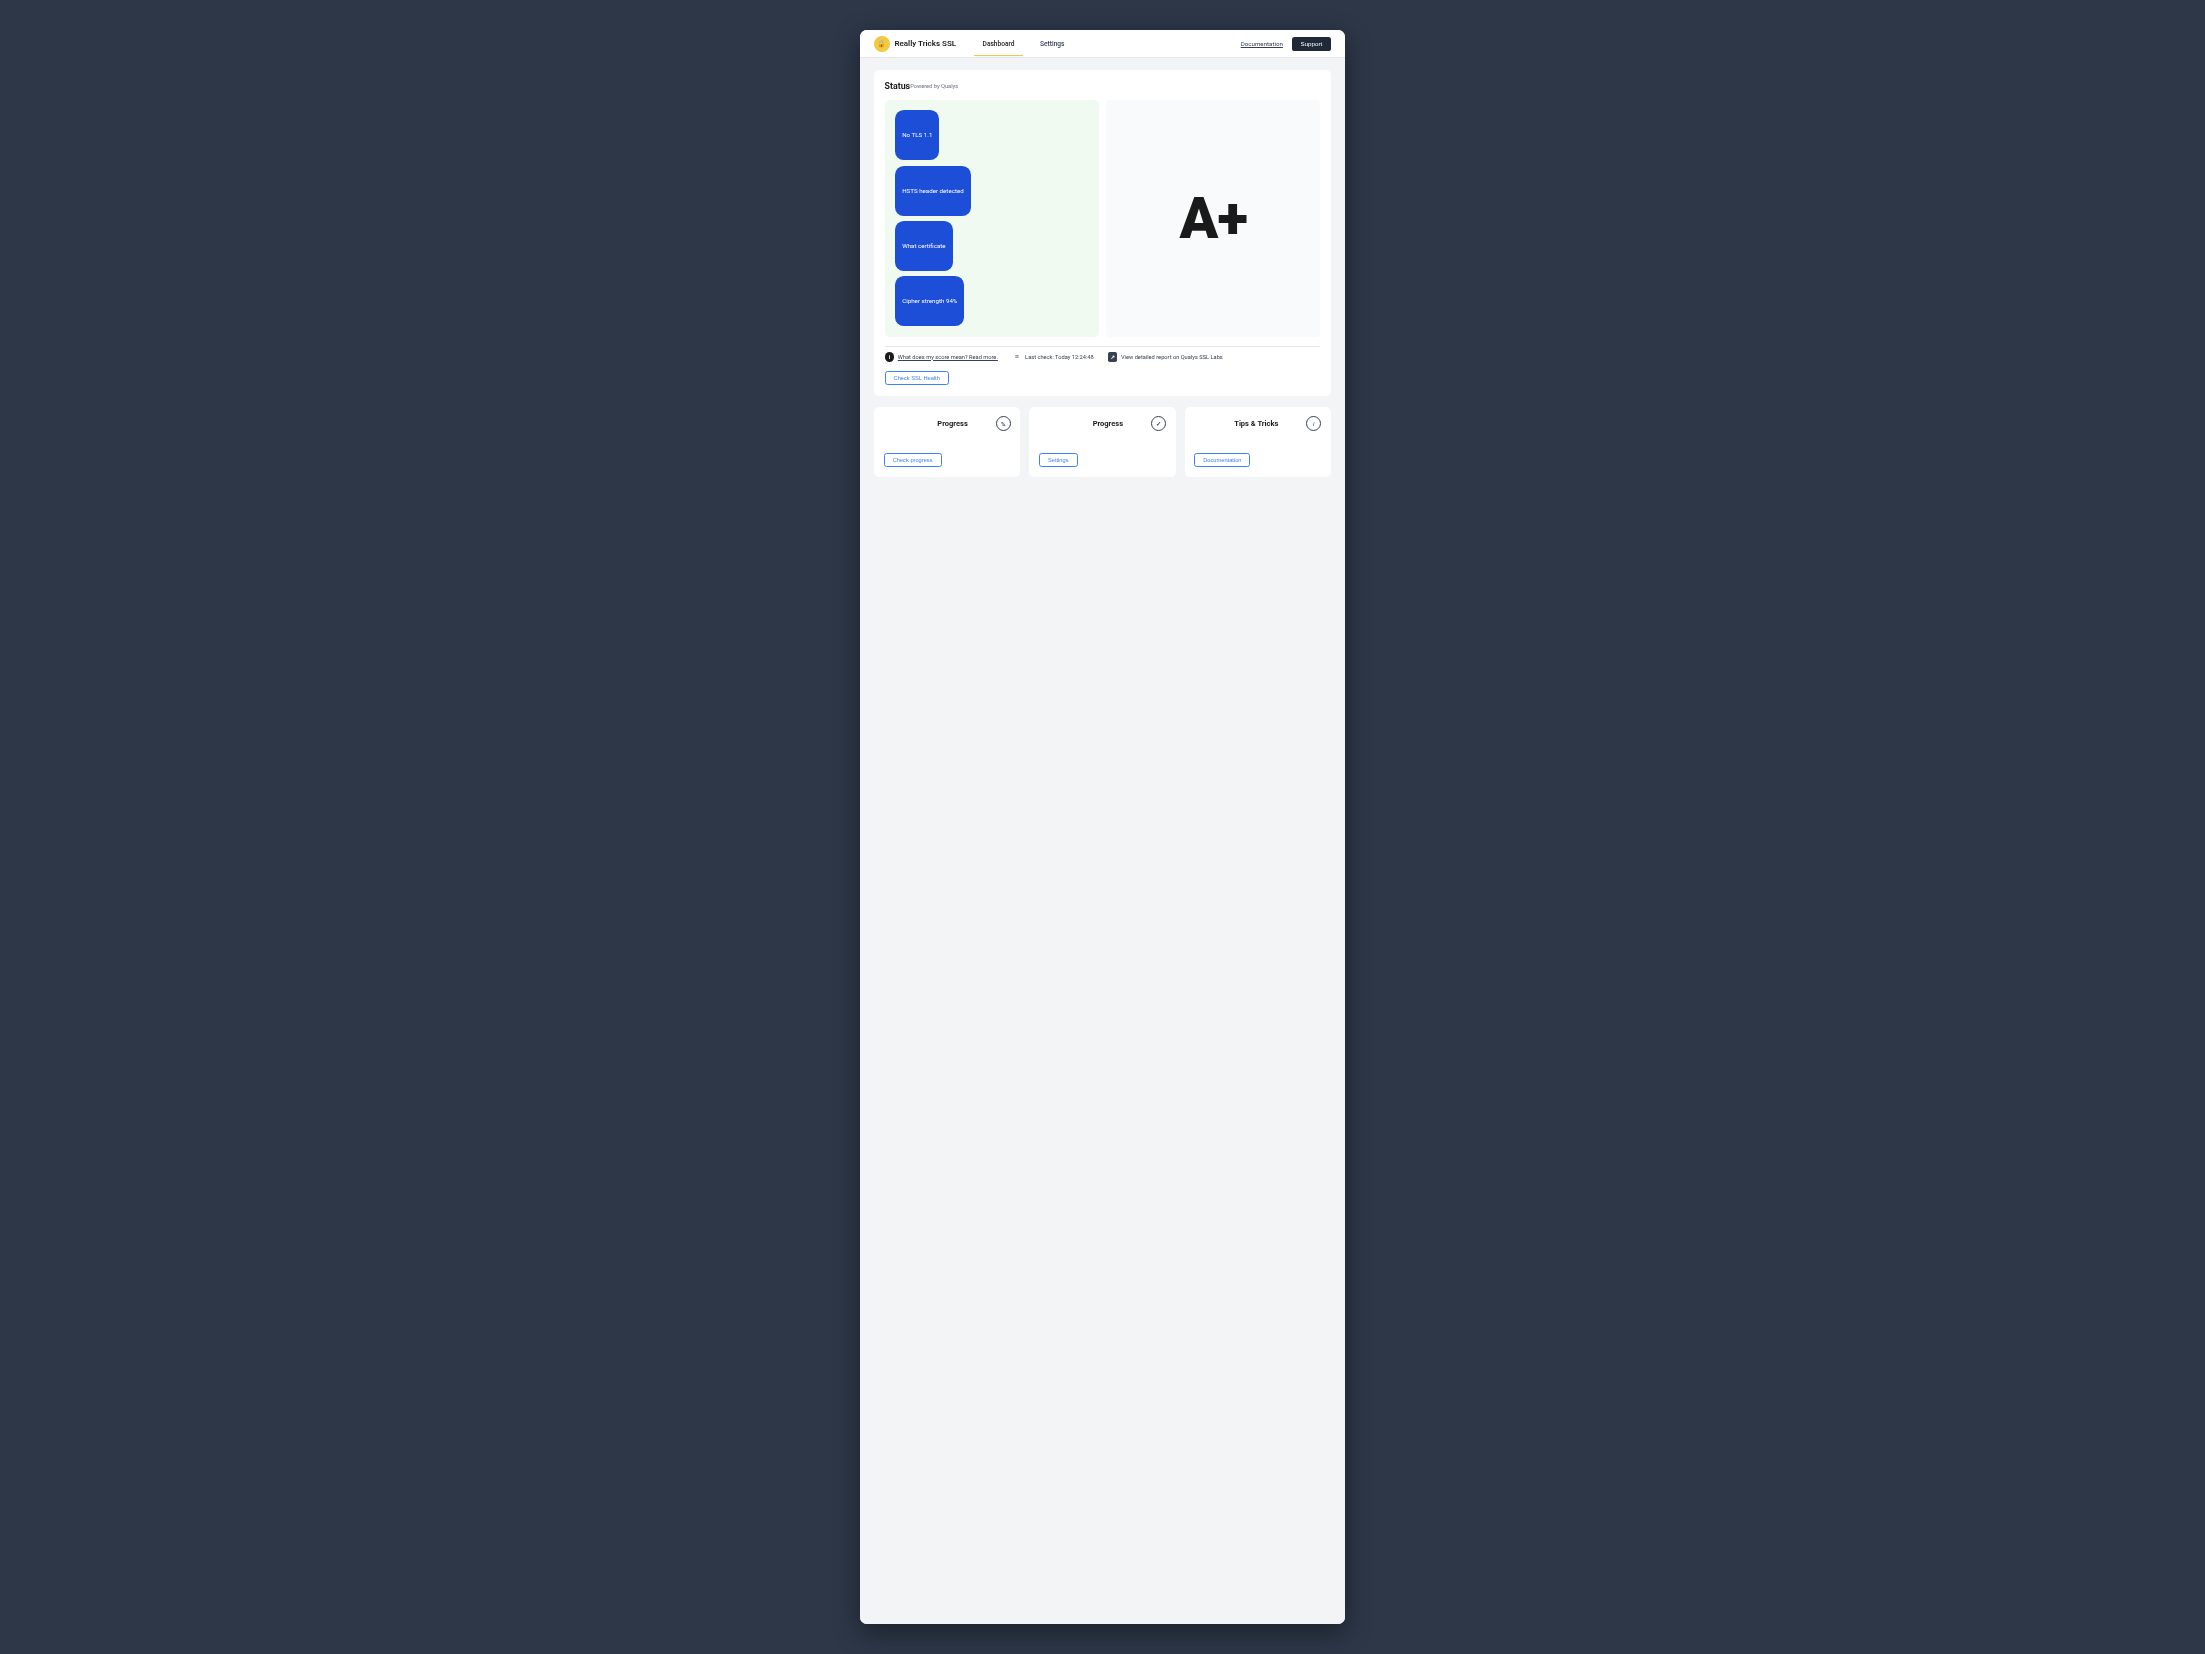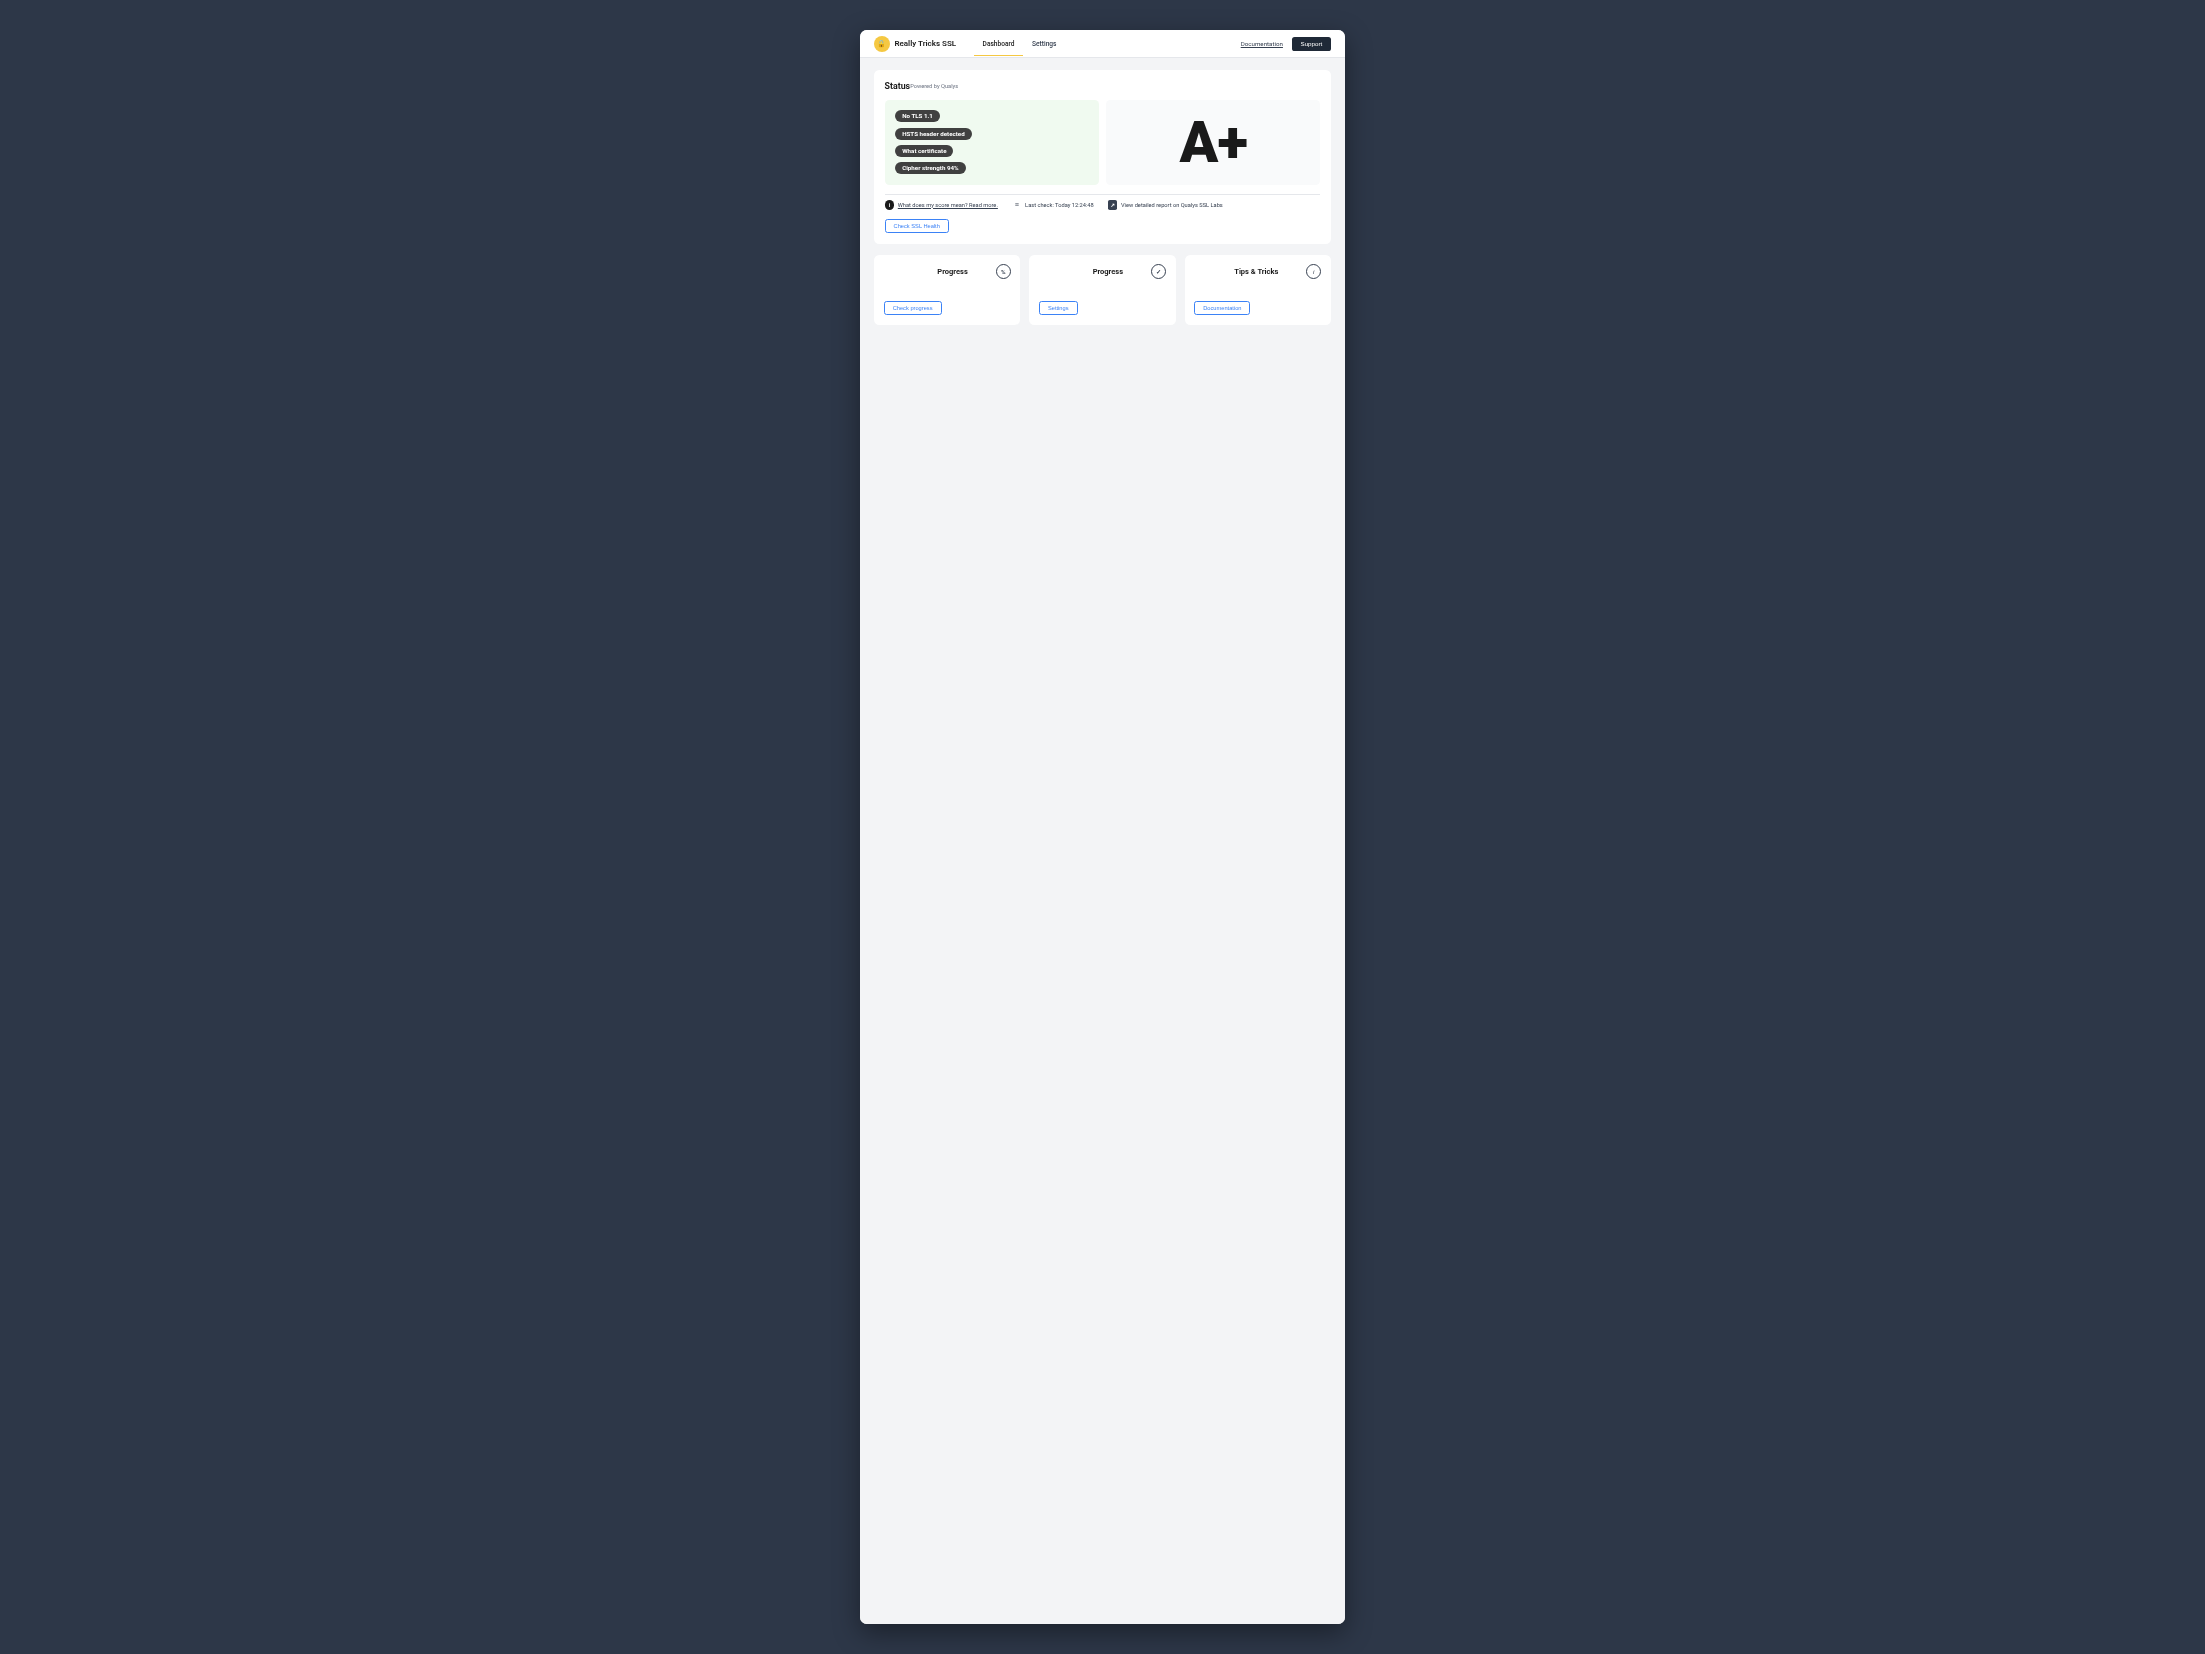--- a/index.html
+++ b/index.html
@@ -46,21 +46,21 @@
       font-size: 7px;
     }
     .logo-text {
       font-size: 8px;
       font-weight: 600;
       color: #1a1a1a;
     }
     .nav {
       display: flex;
       align-items: center;
-      gap: 0;
+      gap: 8px;
       flex: 1;
     }
     .nav-item {
       padding: 8.8px 8.8px 7px;
       font-size: 6.6px;
       font-weight: 500;
       color: #374151;
       cursor: pointer;
       border-bottom: 1.3px solid transparent;
       margin-bottom: -0.4px;
@@ -127,26 +127,26 @@
     .status-left {
       background: #f0faf0;
       border-radius: 4.4px;
       padding: 10.6px;
       display: flex;
       flex-direction: column;
       gap: 5.3px;
     }
     .badge {
       display: inline-block;
-      background: #404040;
+      background: #1d4ed8;
       color: #fff;
       border-radius: 8.8px;
-      padding: 2px 7px;
+      padding: 21px 7px;
       font-size: 6.2px;
-      font-weight: 700;
+      font-weight: 400;
       width: fit-content;
     }
     .status-right {
       background: #f9fafb;
       border-radius: 4.4px;
       display: flex;
       align-items: center;
       justify-content: center;
     }
     .grade {

